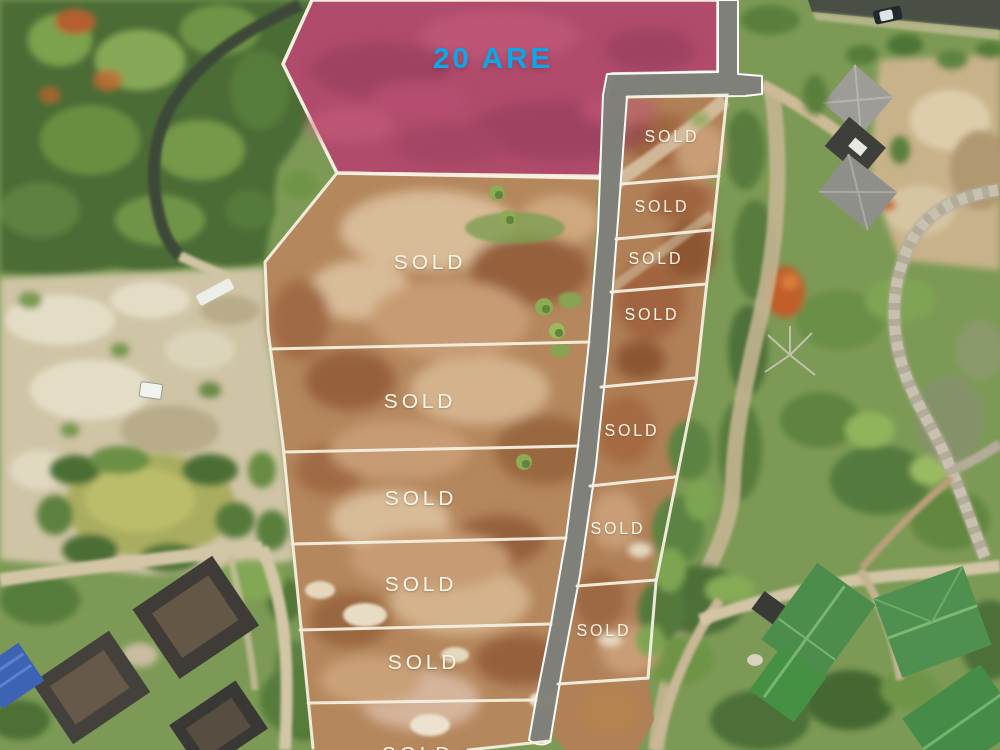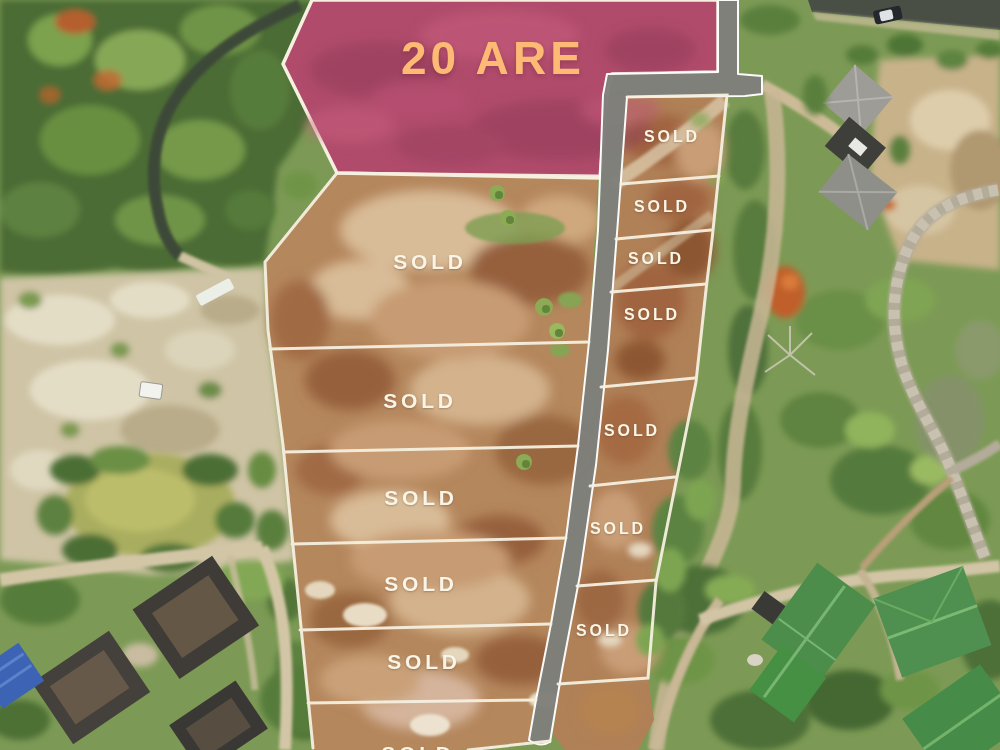--- a/index.html
+++ b/index.html
@@ -4,21 +4,21 @@
 <style>
   html,body{margin:0;padding:0;background:#222;}
   .stage{
     position:relative;width:1000px;height:750px;overflow:hidden;
     font-family:"Liberation Sans",sans-serif;
   }
   .stage svg{position:absolute;left:0;top:0;display:block;}
   .labels{position:absolute;left:0;top:0;width:100%;height:100%;pointer-events:none;}
   .sold-label{
     position:absolute;transform:translate(-50%,-50%);
-    font-weight:700;letter-spacing:.18em;line-height:1;
+    font-weight:400;letter-spacing:.18em;line-height:1;
     text-shadow:0 1px 2px rgba(90,60,40,.35);white-space:nowrap;
   }
   .featured-label{
     position:absolute;transform:translate(-50%,-50%);
     font-weight:700;letter-spacing:.09em;line-height:1;
     text-shadow:0 2px 4px rgba(100,30,50,.30);white-space:nowrap;
   }
 </style>
 </head>
 <body>
@@ -337,21 +337,21 @@
     <path d="M621,184 L719,176"></path>
     <path d="M616,239 L711,230"></path>
     <path d="M611,292 L706,284"></path>
     <path d="M601,387 L695,378"></path>
     <path d="M590,486 L675,477"></path>
     <path d="M577,586 L656,580"></path>
   </g>
 </svg>
 
 <div class="labels">
-  <div class="featured-label" style="left: 493px; top: 58px; font-size: 46px; color: #fdba74;">20 ARE</div>
+  <div class="featured-label" style="left: 493px; top: 58px; font-size: 30px; color: #0ea5e9;">20 ARE</div>
   <div id="sold-labels">
         <div class="sold-label" style="left: 430px; top: 261px; font-size: 21px; color: rgb(250, 245, 230);">SOLD</div>
         <div class="sold-label" style="left: 420px; top: 400px; font-size: 21px; color: rgb(250, 245, 230);">SOLD</div>
         <div class="sold-label" style="left: 421px; top: 497px; font-size: 21px; color: rgb(250, 245, 230);">SOLD</div>
         <div class="sold-label" style="left: 421px; top: 583px; font-size: 21px; color: rgb(250, 245, 230);">SOLD</div>
         <div class="sold-label" style="left: 424px; top: 661px; font-size: 21px; color: rgb(250, 245, 230);">SOLD</div>
         <div class="sold-label" style="left: 418px; top: 753px; font-size: 21px; color: rgb(250, 245, 230);">SOLD</div>
         <div class="sold-label" style="left: 672px; top: 137px; font-size: 16px; color: rgb(250, 245, 230);">SOLD</div>
         <div class="sold-label" style="left: 662px; top: 207px; font-size: 16px; color: rgb(250, 245, 230);">SOLD</div>
         <div class="sold-label" style="left: 656px; top: 259px; font-size: 16px; color: rgb(250, 245, 230);">SOLD</div>

